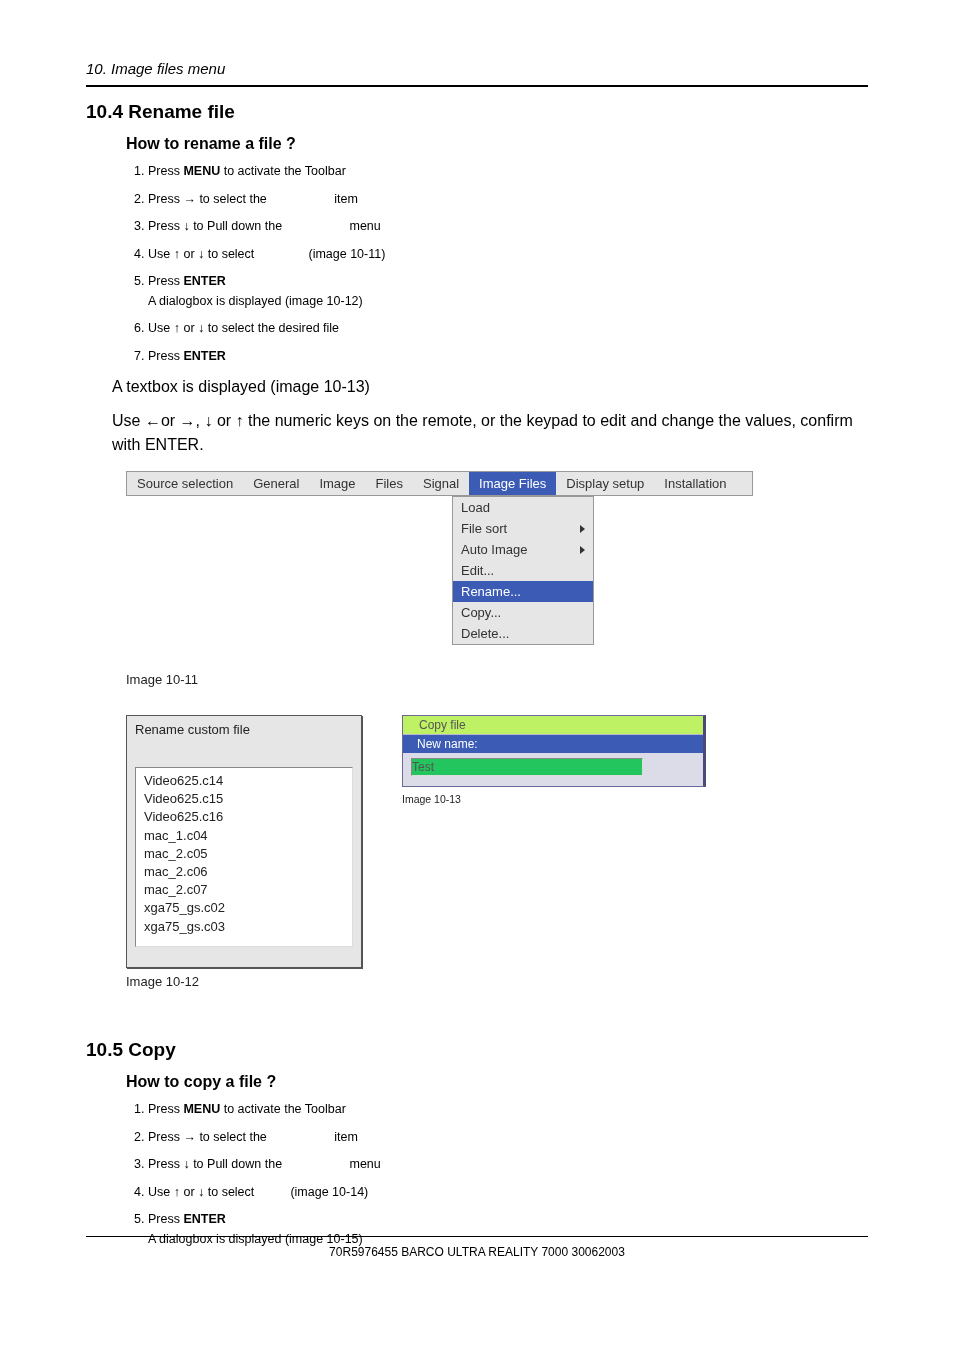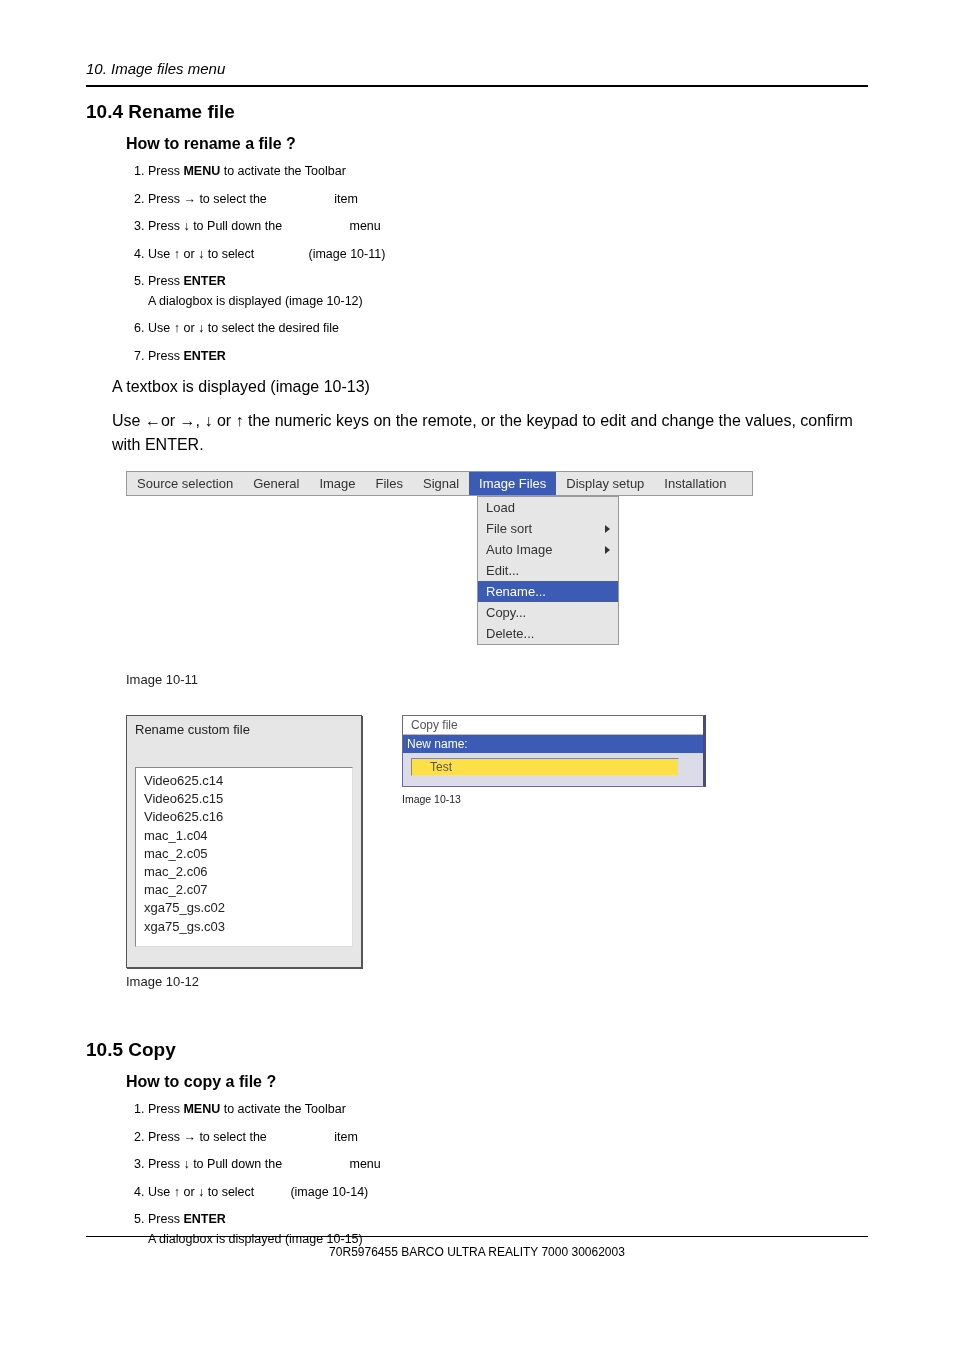--- a/index.html
+++ b/index.html
@@ -93,21 +93,21 @@
     color: #fff;
   }
   .dropdown-wrap {
     position: relative;
     width: 625px;
     height: 170px;
   }
   .dropdown {
     position: absolute;
     top: 0;
-    left: 351px;
+    left: 326px;
     width: 140px;
     background: #e6e6e6;
     border: 1px solid #999;
     font-size: 13px;
   }
   .dropdown .ditem {
     padding: 3px 8px;
     display: flex;
     justify-content: space-between;
     align-items: center;
@@ -162,41 +162,41 @@
     width: 300px;
     border: 1px solid #6a6a9a;
     border-right: 3px solid #4a4a7a;
     border-bottom: 1px solid #6a6a9a;
     background: #dcdce8;
     font-family: Tahoma, Arial, sans-serif;
     font-size: 12px;
     color: #333;
   }
   .dialog2 .titlebar {
-    padding: 2px 8px;
+    padding: 2px 16px;
     color: #555;
-    background: #ffffff;
+    background: #bef264;
     border-bottom: 1px solid #b8b8cf;
   }
   .dialog2 .labelrow {
     background: #3b5bb5;
     color: #fff;
-    padding: 2px 4px;
+    padding: 2px 14px;
   }
   .dialog2 .inputrow {
     padding: 5px 8px 10px 8px;
     background:#dcdce8;
   }
   .dialog2 .inputbox {
-    background:#fde047;
+    background:#22c55e;
     border-top:1px solid #888;
     border-left:1px solid #888;
     border-right:1px solid #ddd;
     border-bottom:1px solid #ddd;
-    padding: 1px 18px;
+    padding: 1px 0;
     width: 230px;
     color:#555;
   }
   .footer {
     position: absolute;
     bottom: 92px;
     left: 86px;
     right: 86px;
   }
   .footer-line {

